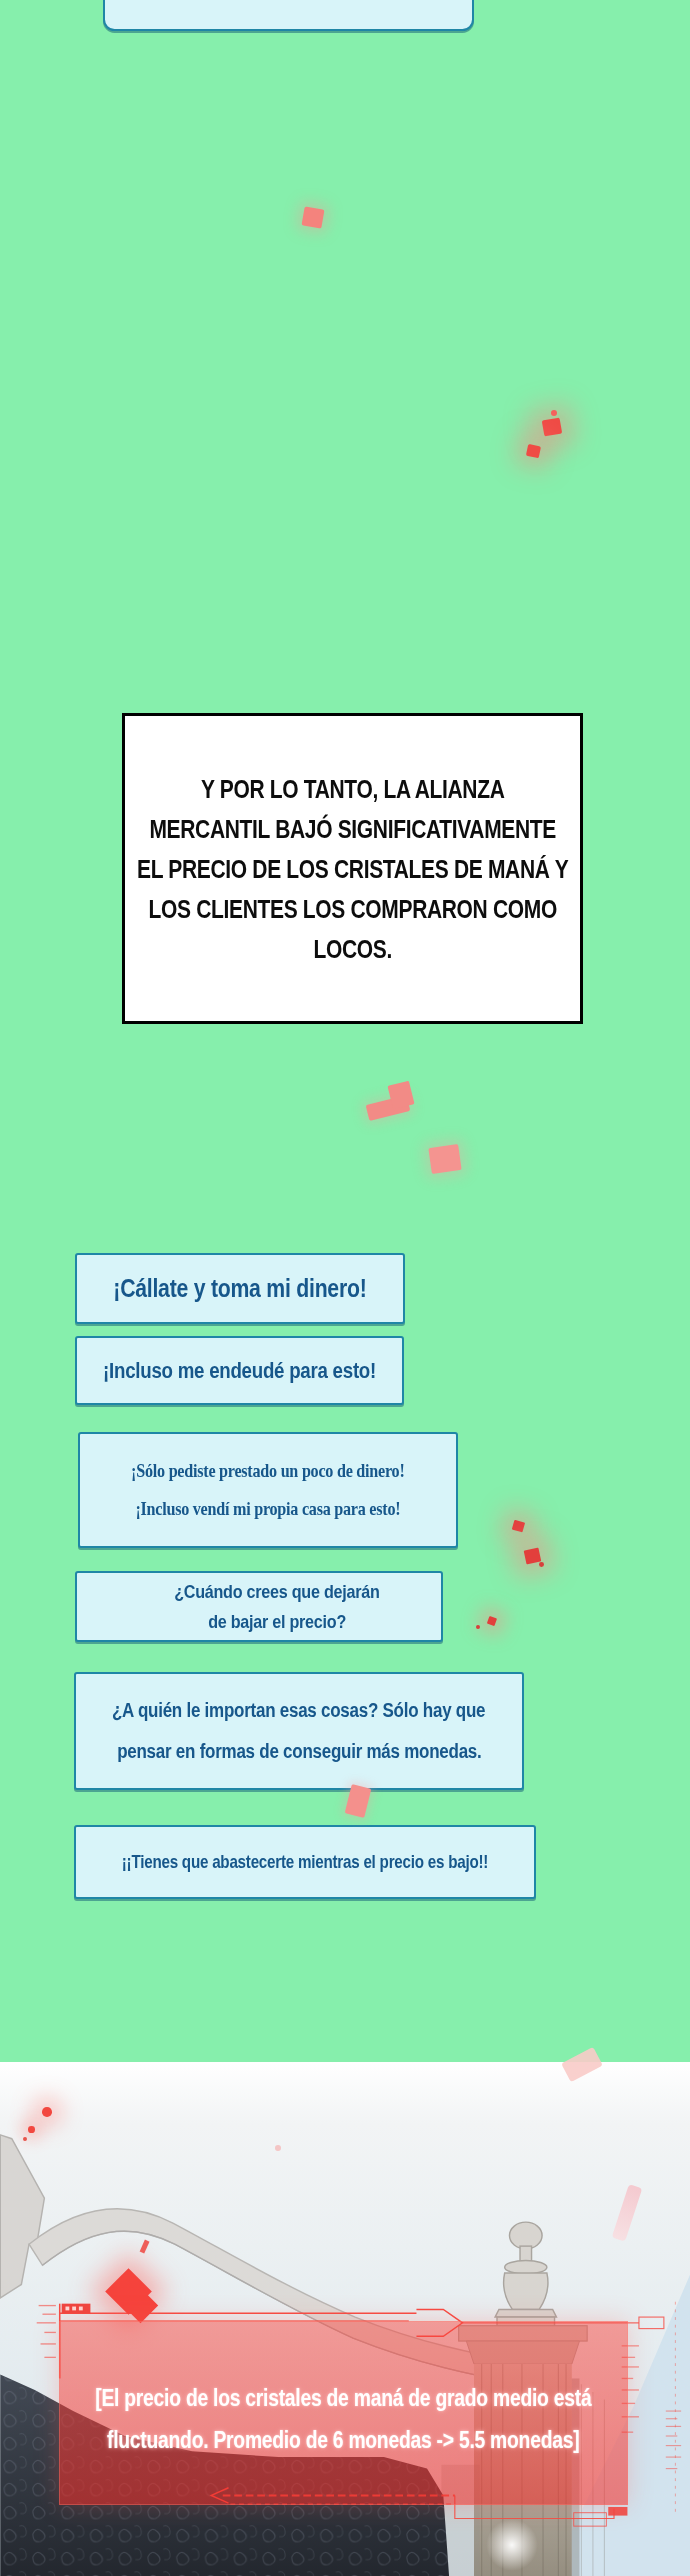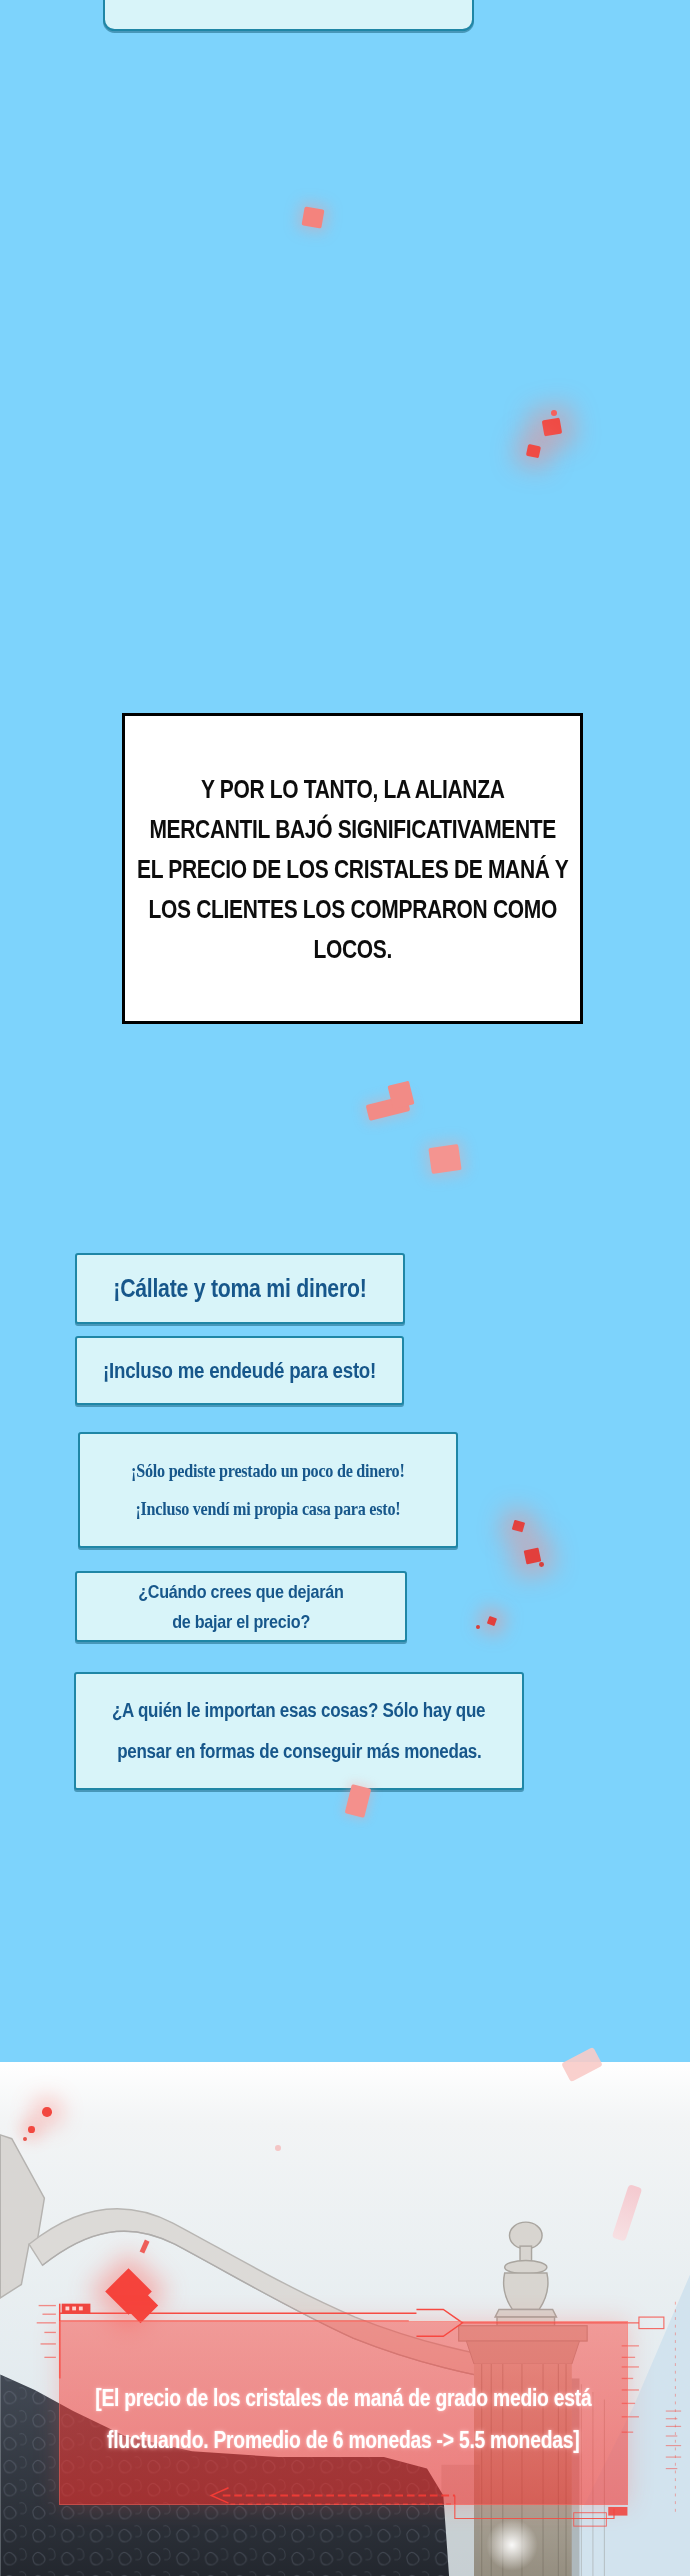--- a/index.html
+++ b/index.html
@@ -1,29 +1,29 @@
 <!DOCTYPE html>
 <html><head>
 <meta charset="utf-8">
 <style>
   html,body{margin:0;padding:0;background:#fff;}
-  .page{position:relative;width:691px;height:2576px;background:#7dd3fc;overflow:hidden;
+  .page{position:relative;width:691px;height:2576px;background:#86efac;overflow:hidden;
         font-family:"Liberation Sans",sans-serif;}
 
   
   .bubble{position:absolute;background:#d8f4f9;border:2.9px solid #1f86a6;border-radius:3px;
           display:flex;flex-direction:column;align-items:center;justify-content:center;
           color:#17578b;font-weight:bold;text-align:center;
           box-shadow:0 1.9px 0 rgba(18,92,118,.5);letter-spacing:-0.3px;}
   .bubble span{display:block;white-space:nowrap;transform:scaleX(.85);transform-origin:center;}
   #bubble-top{left:103px;top:-42px;width:367px;height:69px;border-radius:11.5px;}
   #bubble-1{left:75px;top:1253px;width:326px;height:67px;font-size:25px;}
   #bubble-2{left:75px;top:1336px;width:325px;height:65px;font-size:22px;}
   #bubble-3{left:78px;top:1432px;width:376px;height:112px;font-size:19px;line-height:38px;font-family:Liberation Serif, serif;}
-  #bubble-4{left:75px;top:1571px;width:328px;height:67px;font-size:19px;line-height:30px;}
+  #bubble-4{left:75px;top:1571px;width:328px;height:67px;font-size:19px;line-height:30px;padding-left:36px;}
   #bubble-5{left:74px;top:1672px;width:446px;height:114px;font-size:20px;line-height:41px;text-align:right;}
   #bubble-6{left:74px;top:1825px;width:458px;height:70px;font-size:19px;}
   #bubble-6 span{transform:scaleX(.8);}
 
   
   #narration{position:absolute;left:122px;top:713px;width:461px;height:311px;background:#fff;
              border:3.8px solid #000;box-sizing:border-box;display:flex;align-items:center;justify-content:center;}
   #narration .ntext{font-size:25px;font-weight:bold;color:#0d0d0d;line-height:40px;text-align:center;
                     transform:scaleX(.84);transform-origin:center;letter-spacing:-0.4px;}
   #narration .ntext span{display:block;white-space:nowrap;}
@@ -121,20 +121,23 @@
     <span>¡Incluso vendí mi propia casa para esto!</span>
   </div>
   <div class="bubble" id="bubble-4">
     <span>¿Cuándo crees que dejarán</span>
     <span>de bajar el precio?</span>
   </div>
   <div class="bubble" id="bubble-5">
     <span>¿A quién le importan esas cosas? Sólo hay que</span>
     <span>pensar en formas de conseguir más monedas.</span>
   </div>
+  <div class="bubble" id="bubble-6">
+    <span>¡¡Tienes que abastecerte mientras el precio es bajo!!</span>
+  </div>
 
   <div class="particle" id="shard-f"></div>
   <div class="particle" id="shard-g"></div>
   <div class="particle" id="shard-g-dot"></div>
   <div class="particle" id="shard-h"></div>
   <div class="particle" id="shard-h-dot"></div>
   <div class="particle" id="shard-i"></div>
 
   <div id="scene">
     <svg width="691" height="514" viewBox="0 0 720 536">

